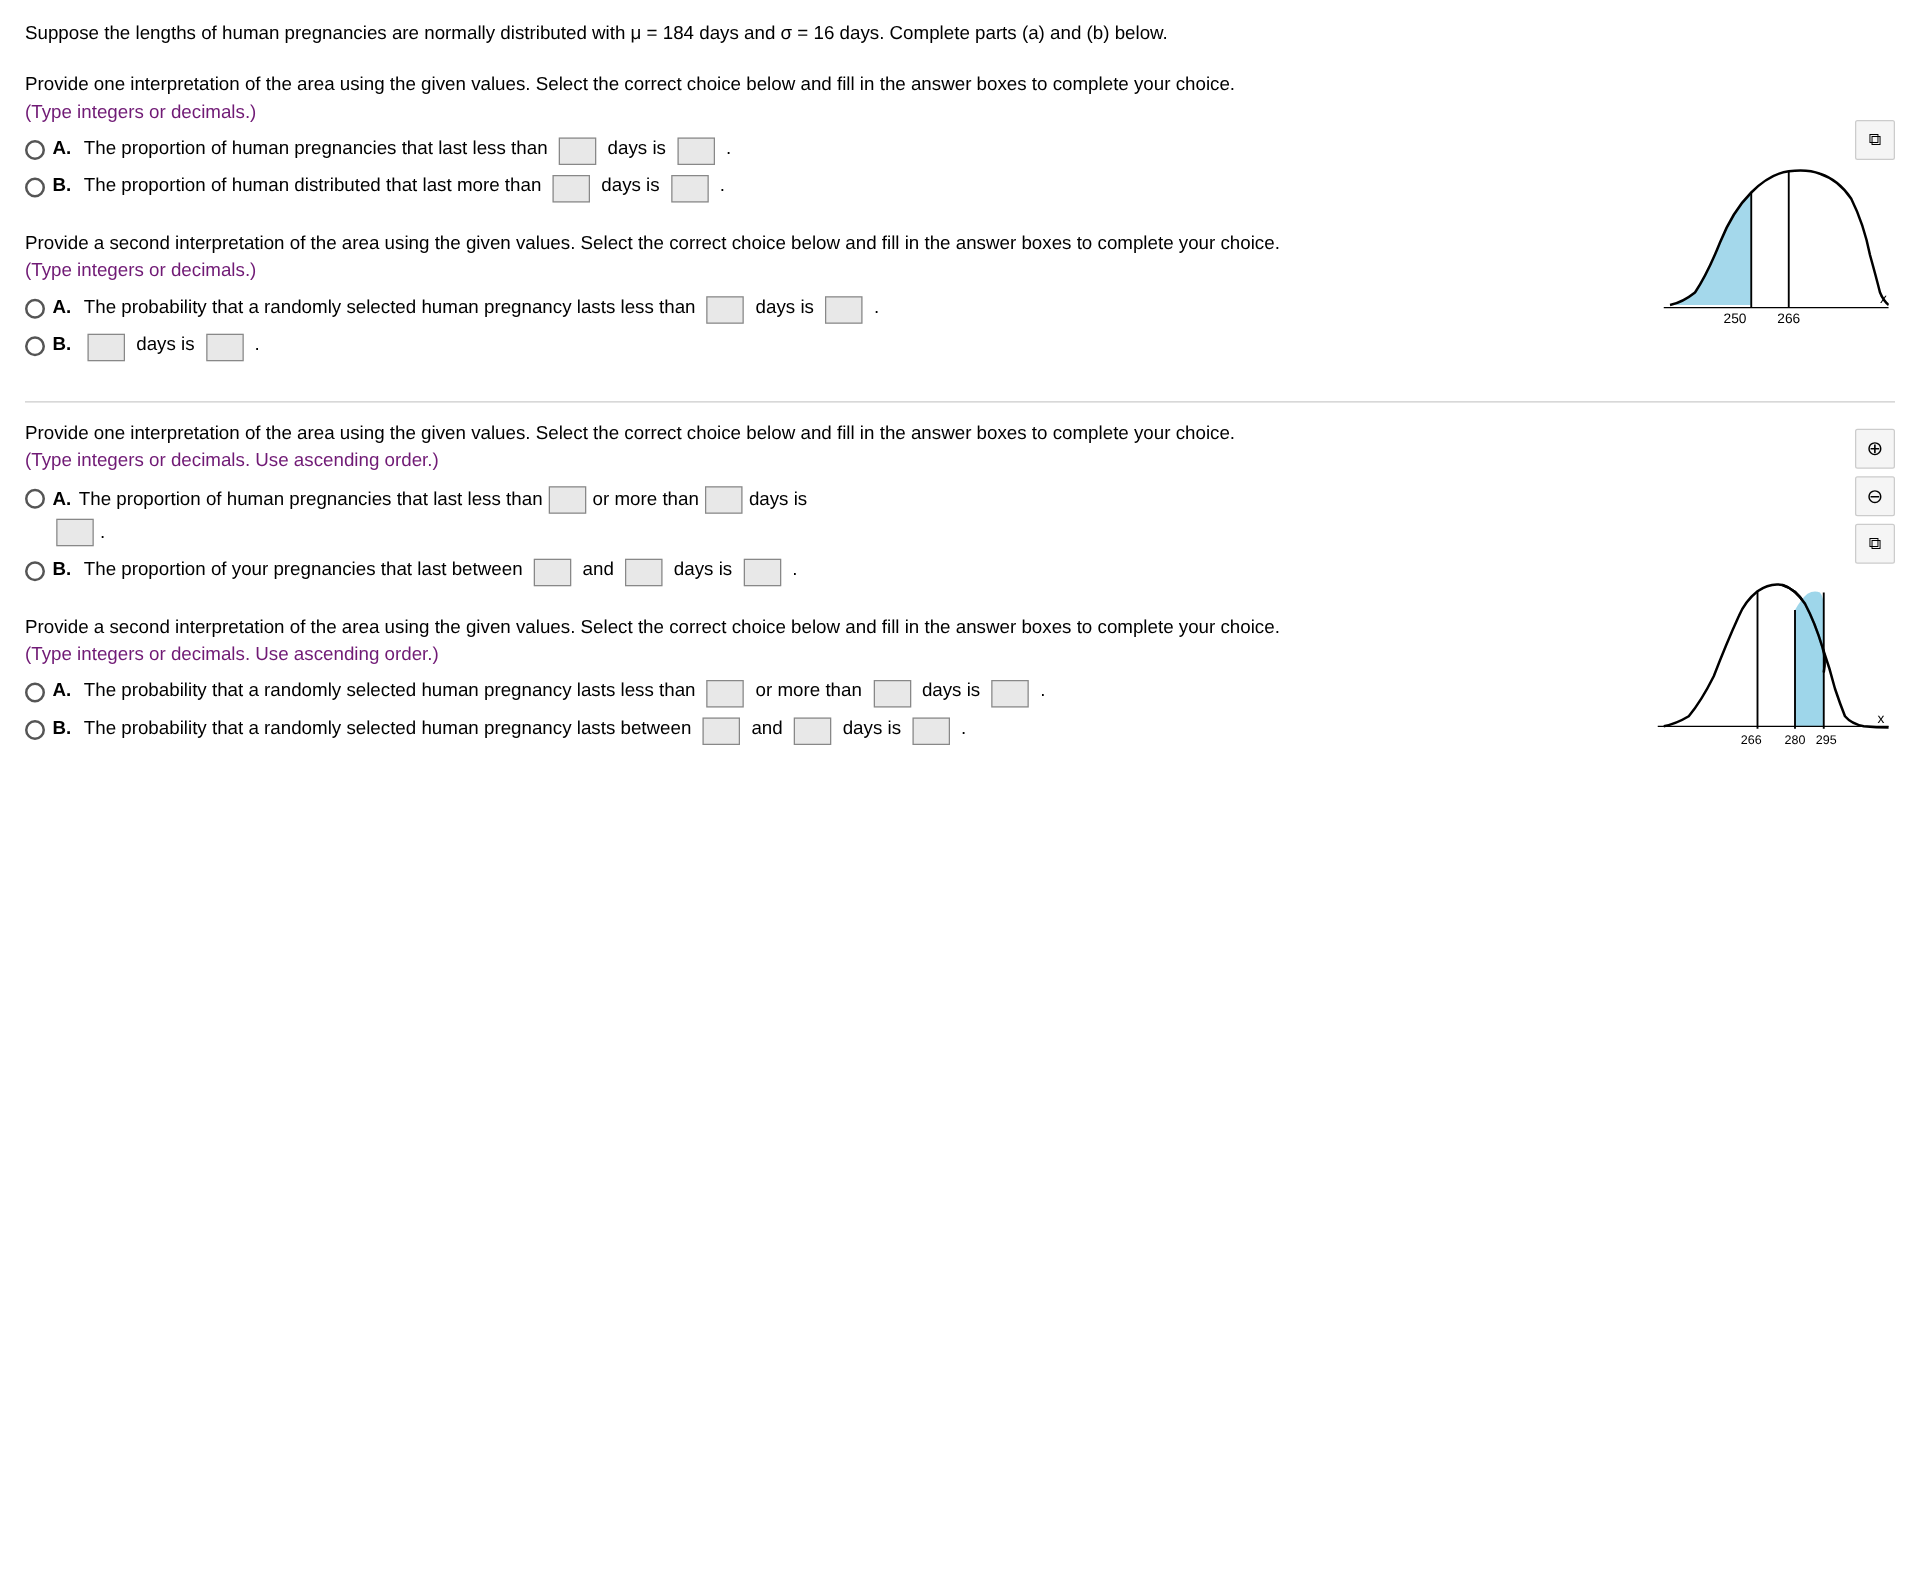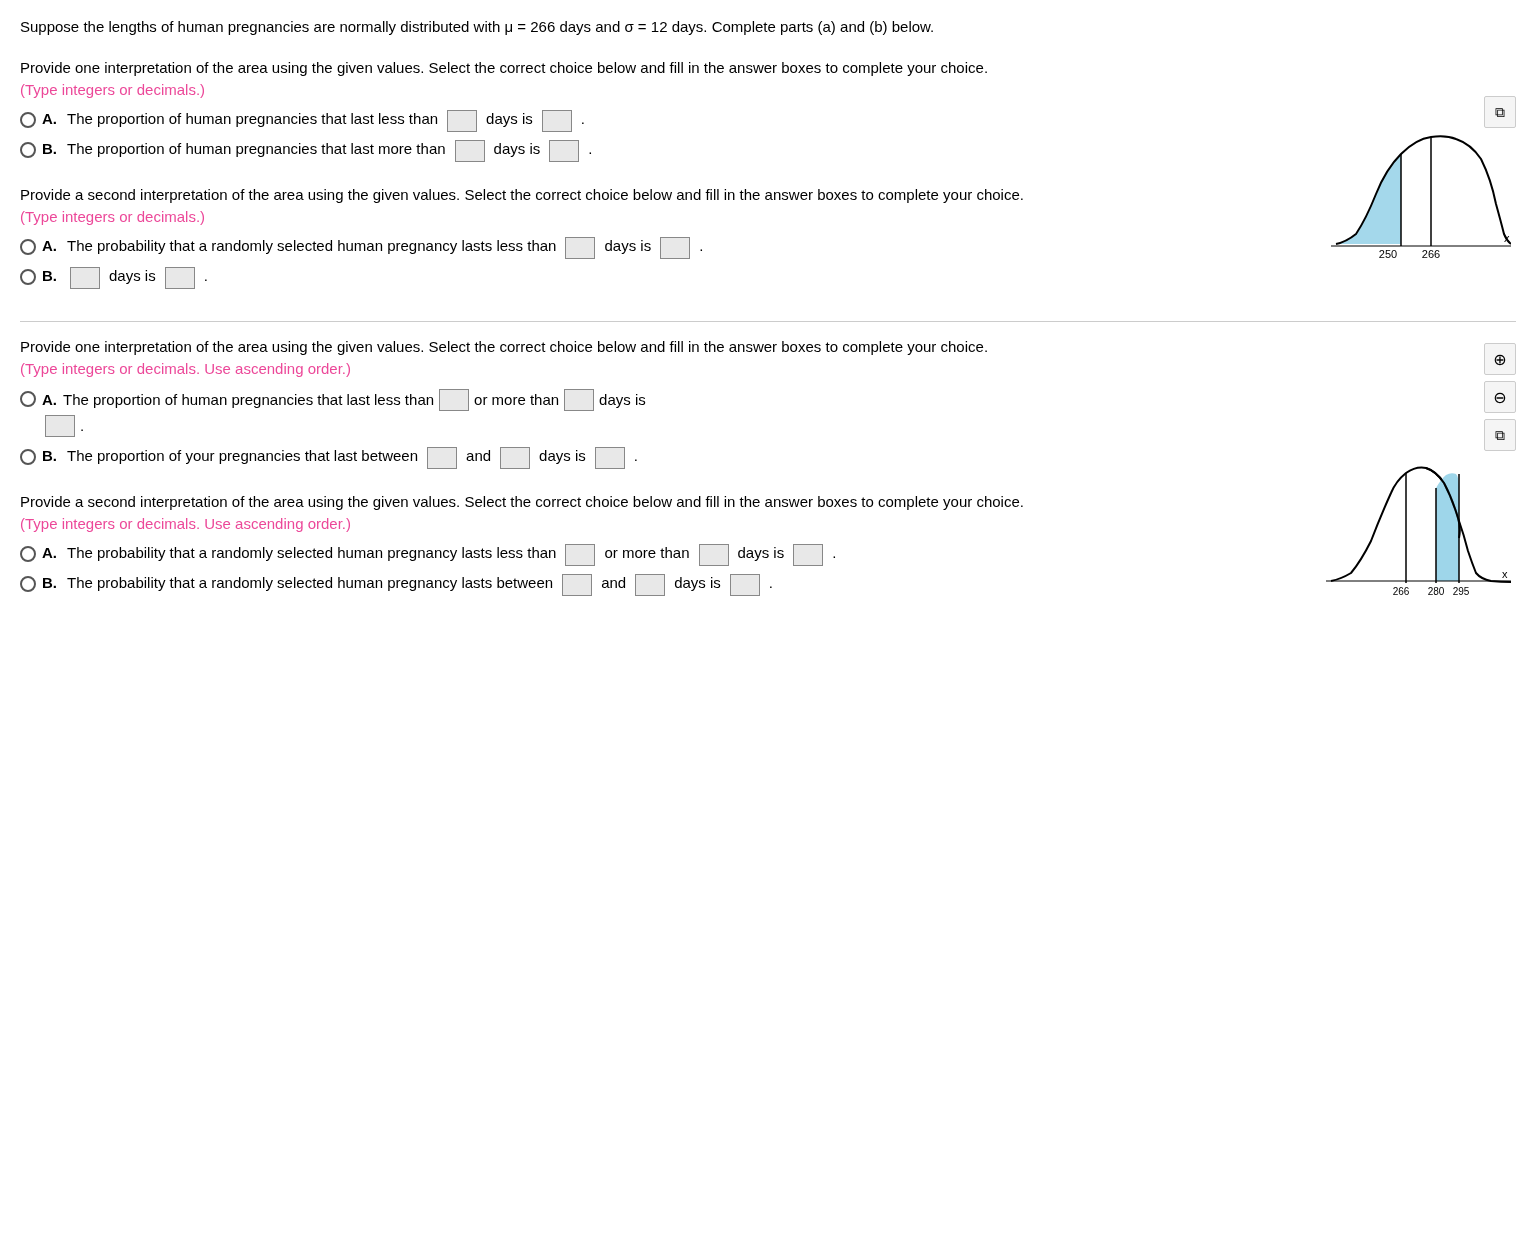--- a/index.html
+++ b/index.html
@@ -16,21 +16,21 @@
       line-height: 1.5;
       margin-bottom: 10px;
     }
     .section {
       margin-bottom: 18px;
     }
     .instruction {
       font-size: 15px;
       line-height: 1.5;
     }
-    .cyan { color: #ec4899; }
+    .cyan { color: #701a75; }
     .bold { font-weight: bold; }
     .choice-row {
       display: flex;
       align-items: flex-start;
       margin: 8px 0;
       gap: 6px;
     }
     .radio-circle {
       width: 16px;
       height: 16px;
@@ -117,21 +117,21 @@
       display: flex;
       align-items: center;
       flex-wrap: wrap;
       gap: 2px;
     }
   </style>
 </head>
 <body>
 
 <div class="section">
-  <p class="problem-header">Suppose the lengths of human pregnancies are normally distributed with μ = 266 days and σ = 12 days. Complete parts (a) and (b) below.</p>
+  <p class="problem-header">Suppose the lengths of human pregnancies are normally distributed with μ = 184 days and σ = 16 days. Complete parts (a) and (b) below.</p>
 </div>
 
 <div class="main-layout">
   <div class="content-col">
     <div class="section">
       <p class="instruction">
         <span>Provide one interpretation of the area using the given values. Select the correct choice below and fill in the answer boxes to complete your choice.</span>
       </p>
       <p class="instruction cyan">(Type integers or decimals.)</p>
 
@@ -141,21 +141,21 @@
         <span>The proportion of human pregnancies that last less than</span>
         <div class="answer-box"></div>
         <span>days is</span>
         <div class="answer-box"></div>
         <span>.</span>
       </div>
 
       <div class="choice-row">
         <div class="radio-circle"></div>
         <span class="choice-label">B.</span>
-        <span>The proportion of human pregnancies that last more than</span>
+        <span>The proportion of human distributed that last more than</span>
         <div class="answer-box"></div>
         <span>days is</span>
         <div class="answer-box"></div>
         <span>.</span>
       </div>
     </div>
 
     <div class="section" style="margin-top:22px;">
       <p class="instruction">Provide a second interpretation of the area using the given values. Select the correct choice below and fill in the answer boxes to complete your choice.</p>
       <p class="instruction cyan">(Type integers or decimals.)</p>

